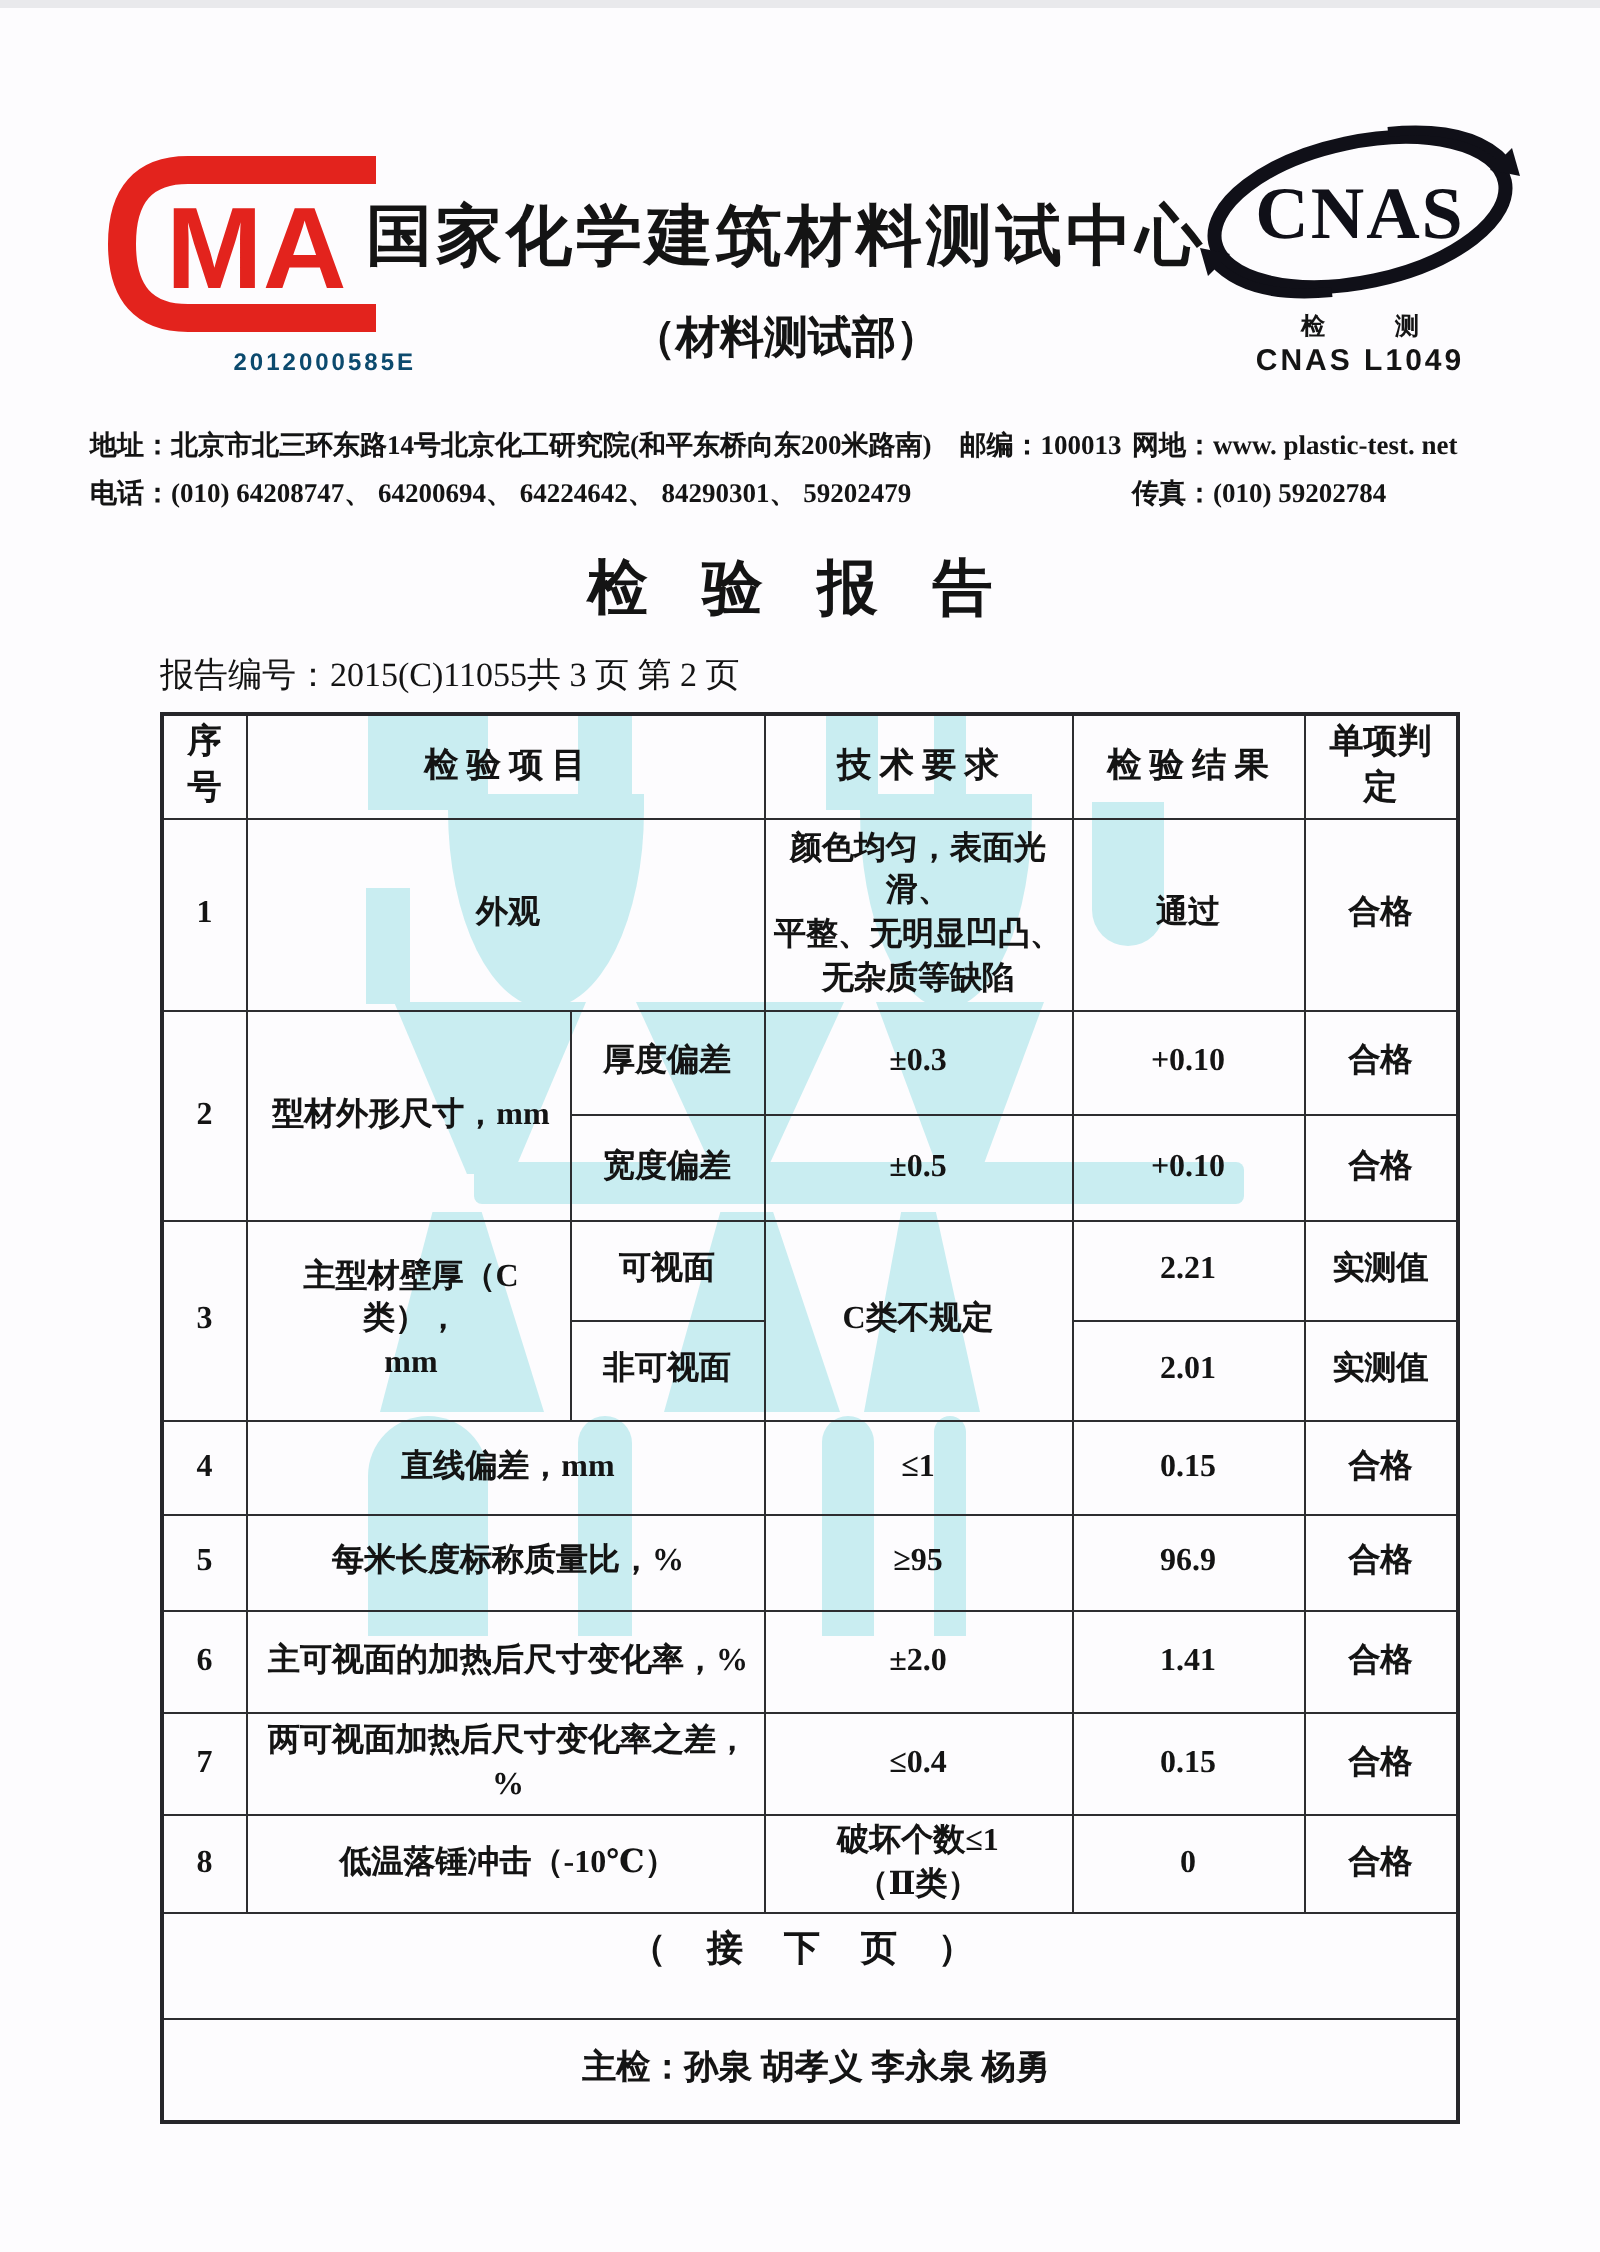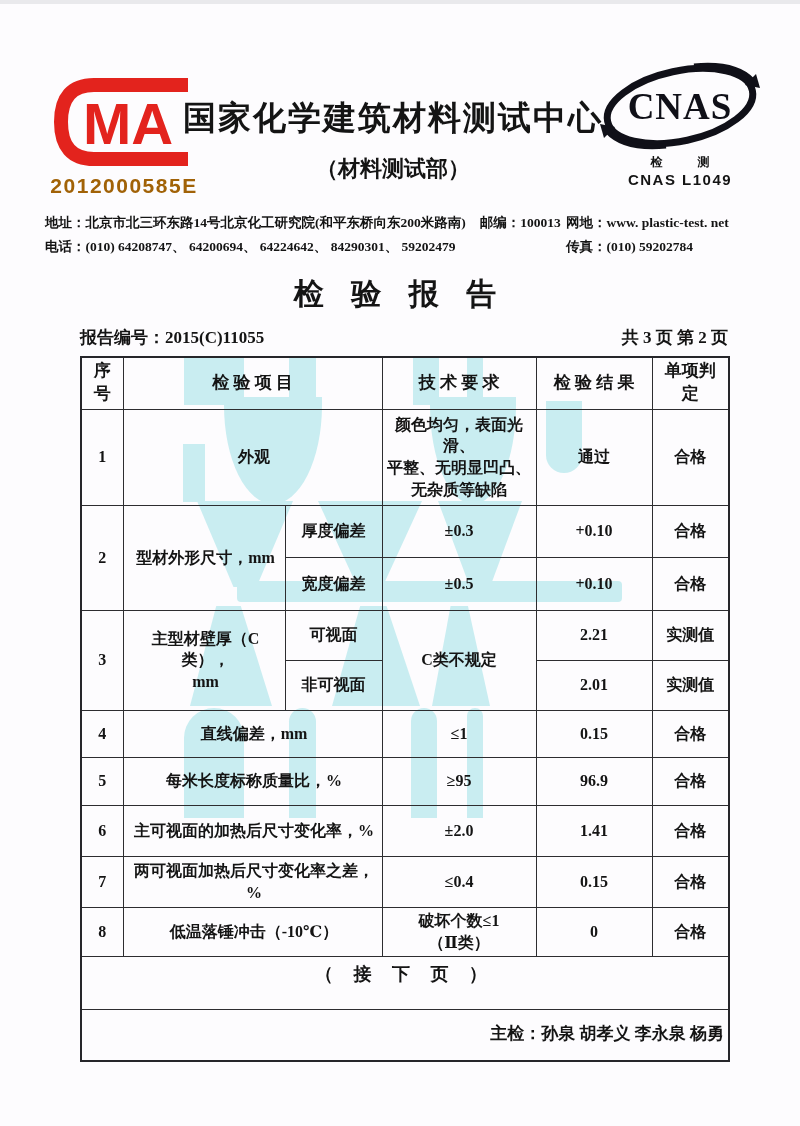--- a/index.html
+++ b/index.html
@@ -11,54 +11,54 @@
   }
   
   .wm-layer { position:absolute; inset:0; z-index:1; }
   .wm { position:absolute; background:#c9edf1; }
   .wm.goblet { border-radius:0 0 52% 52% / 0 0 96% 96%; }
   .wm.invgoblet { clip-path:polygon(0 0,100% 0,62% 100%,38% 100%); }
   .wm.flare { clip-path:polygon(32% 0,62% 0,100% 100%,0 100%); }
   .wm.barTop { border-radius:14px 14px 0 0; }
   
   .hdr { position:absolute; z-index:2; }
-  .cma-num { left:40px; top:170px; width:168px; text-align:center;
-    color:#a16207; font-weight:bold; font-size:21px; letter-spacing:1.5px;
+  .cma-num { left:40px; top:170px; width:168px; text-align:right;
+    color:#0c4a6e; font-weight:bold; font-size:12px; letter-spacing:1.5px;
     font-family:"Liberation Sans","DejaVu Sans",sans-serif; }
   .org-title { left:178px; top:92px; width:430px; text-align:center;
     font-size:33px; font-weight:bold; letter-spacing:2px; }
   .org-sub { left:178px; top:150px; width:430px; text-align:center;
     font-size:22px; font-weight:bold; }
   .cnas-box { left:594px; top:56px; width:172px; text-align:center; }
   .cnas-caption { font-size:12px; font-weight:bold; letter-spacing:16px; text-indent:16px; margin-top:-2px; }
   .cnas-cert { font-size:15px; font-weight:bold; letter-spacing:1.5px;
     font-family:"Liberation Sans","DejaVu Sans",sans-serif; }
   
   .contact { left:45px; top:207px; width:716px; font-size:13.5px; line-height:24px; font-weight:bold; }
   .contact .line { position:relative; white-space:nowrap; }
   .contact .floating { position:absolute; left:521px; top:0; }
   .contact .zip { margin-left:14px; }
   
   .doc-title { left:0; top:270px; width:800px; text-align:center;
     font-size:30px; font-weight:bold; letter-spacing:10px; }
   .num-row { left:80px; top:322px; width:648px; display:flex;
-    justify-content:space-between; font-size:17px; font-weight:bold; }
+    font-size:17px; font-weight:normal; }
   
   .report-table { position:absolute; left:80px; top:352px; z-index:2;
     border-collapse:collapse; table-layout:fixed; width:648px;
     border:2.5px solid #26262a; }
   .report-table td { border:1.6px solid #2d2d30; font-weight:bold;
     font-size:16px; text-align:center; vertical-align:middle;
     padding:2px 4px; background:transparent; line-height:1.35; }
   .report-table td.th { font-size:17px; }
   .report-table td.item { text-align:center; padding-left:7px; }
   .report-table td.pre { white-space:pre-line; }
   .report-table td.cont { vertical-align:top; padding-top:5px;
     font-size:18px; letter-spacing:8px; border-bottom:1.6px solid #2d2d30; }
-  .report-table td.insp { text-align:right; padding-left:10px; font-size:17px; }
+  .report-table td.insp { text-align:center; padding-left:10px; font-size:17px; }
 </style>
 </head>
 <body>
 
 <div class="page">
 
   <div class="wm-layer">
     <div class="wm" style="left:184px;top:353px;width:60px;height:48px;"></div>
     <div class="wm" style="left:289px;top:353px;width:27px;height:48px;"></div>
     <div class="wm" style="left:413px;top:353px;width:26px;height:48px;"></div>

